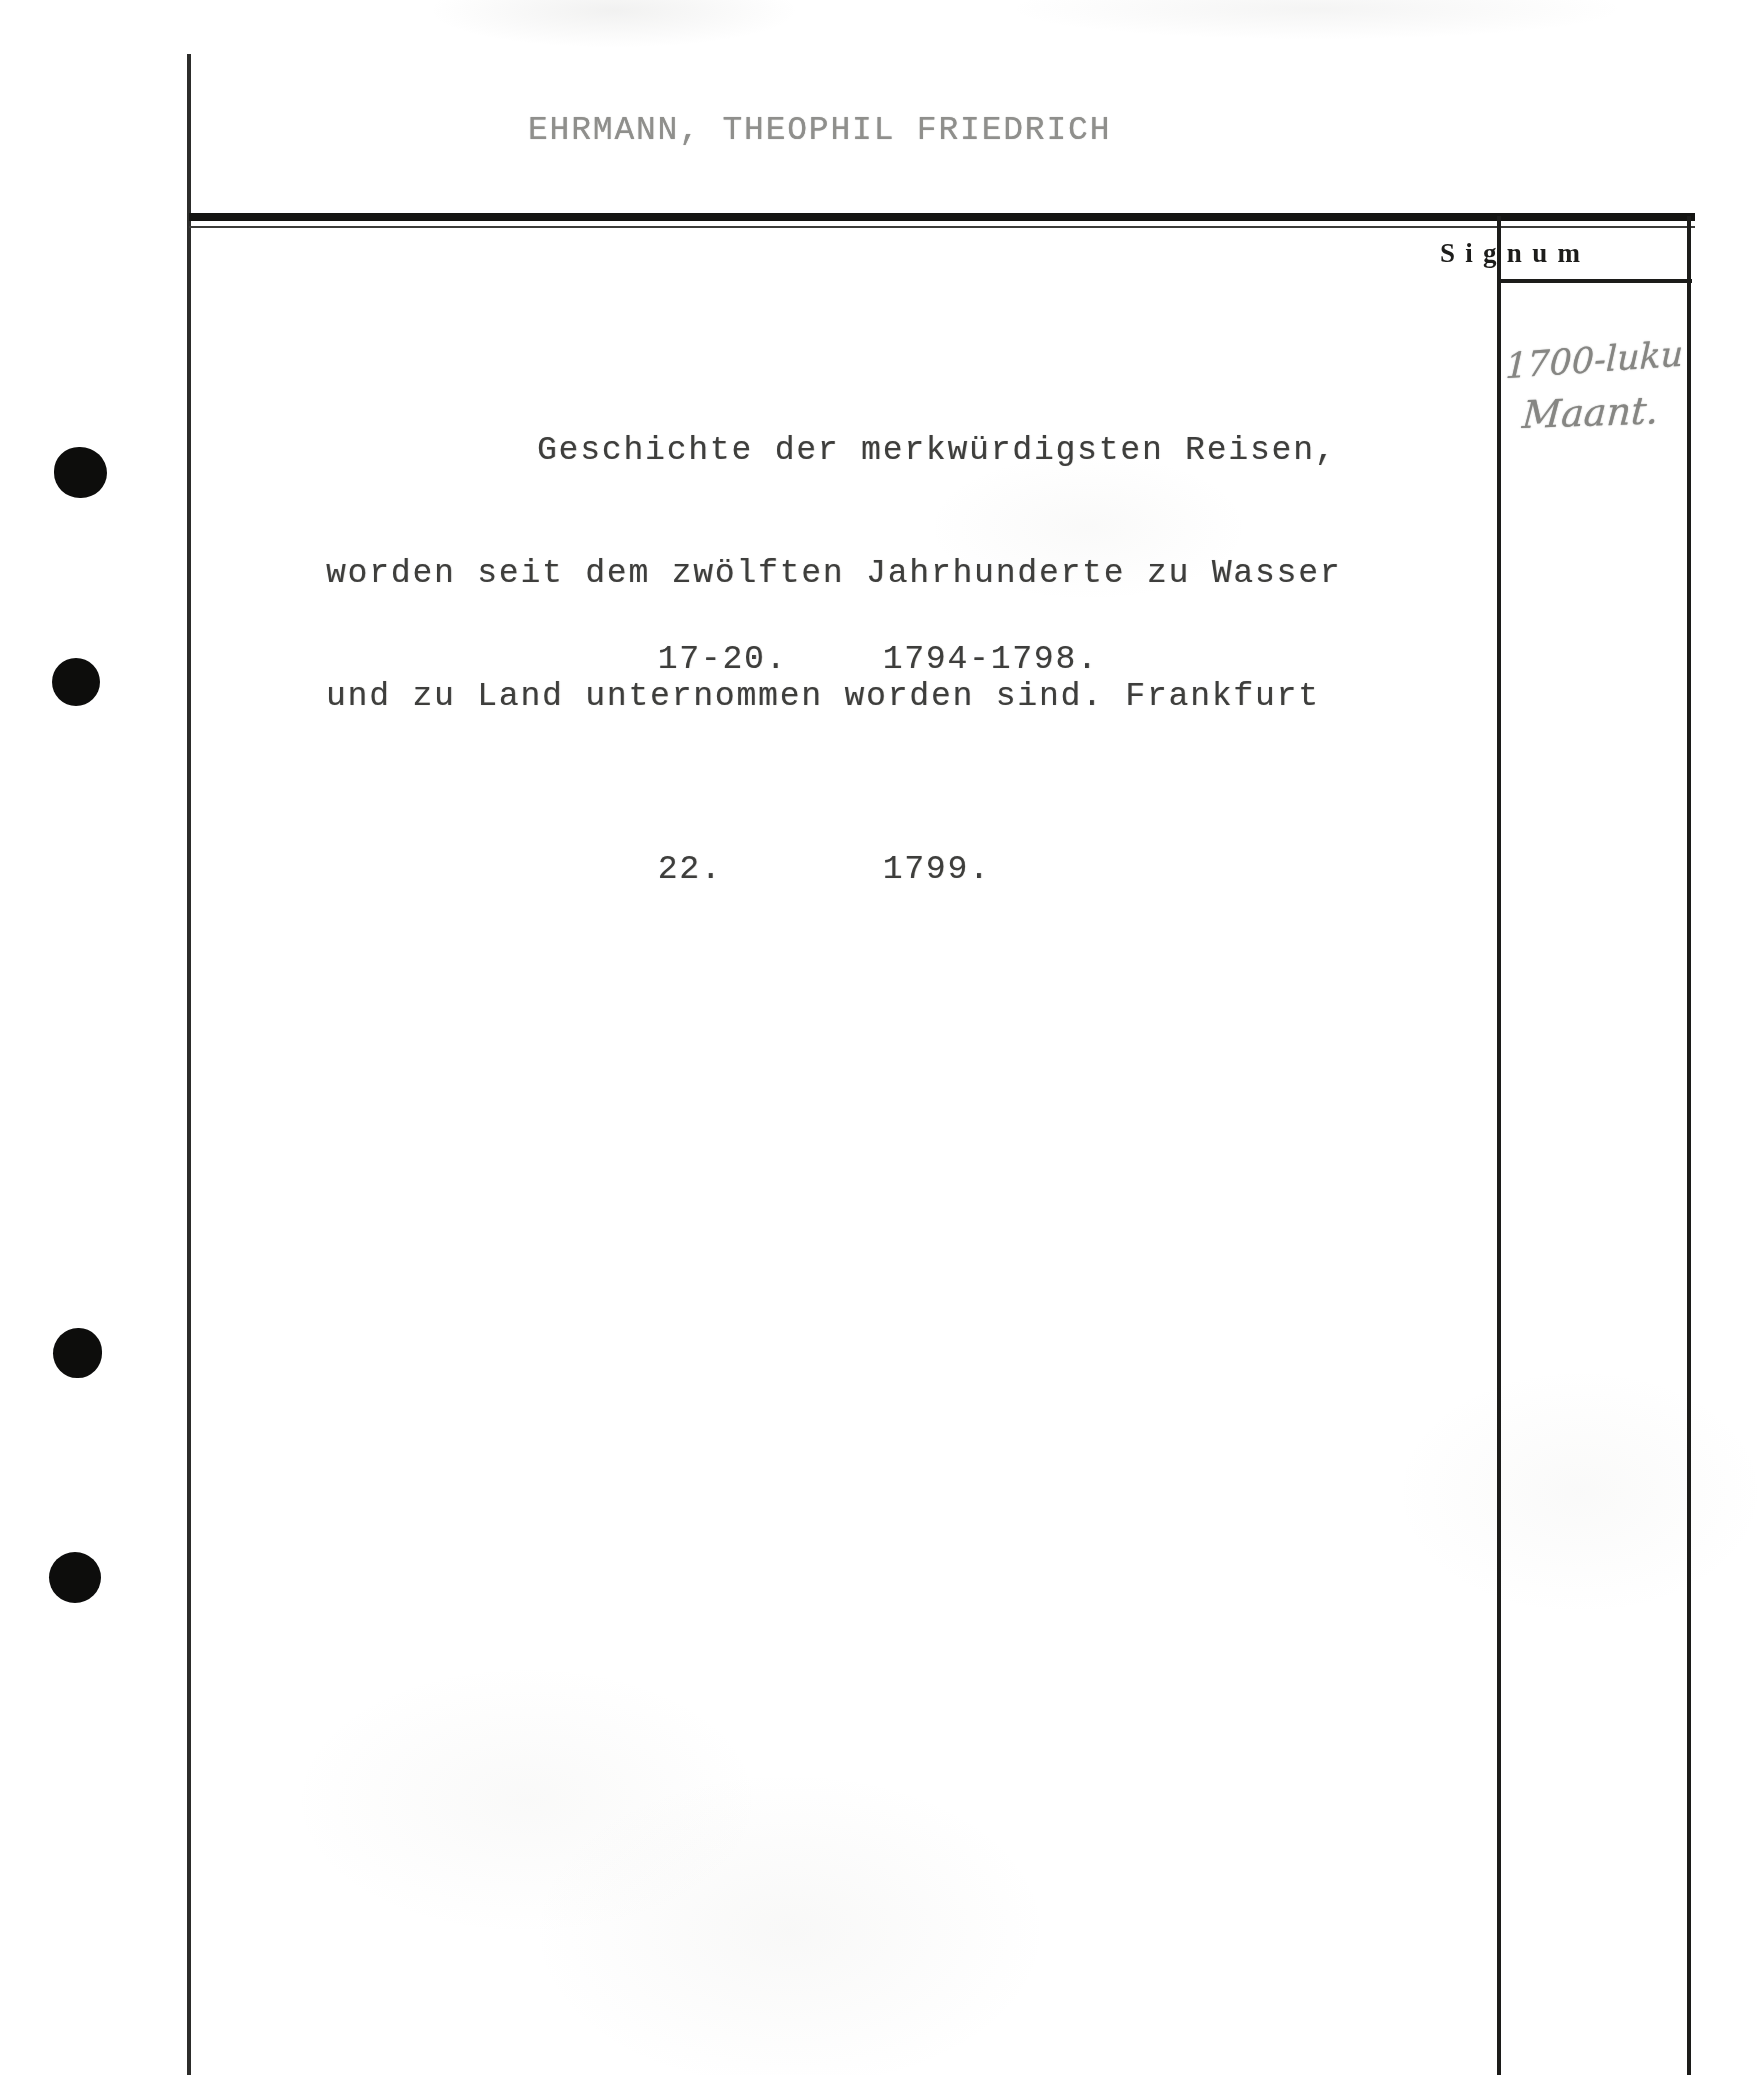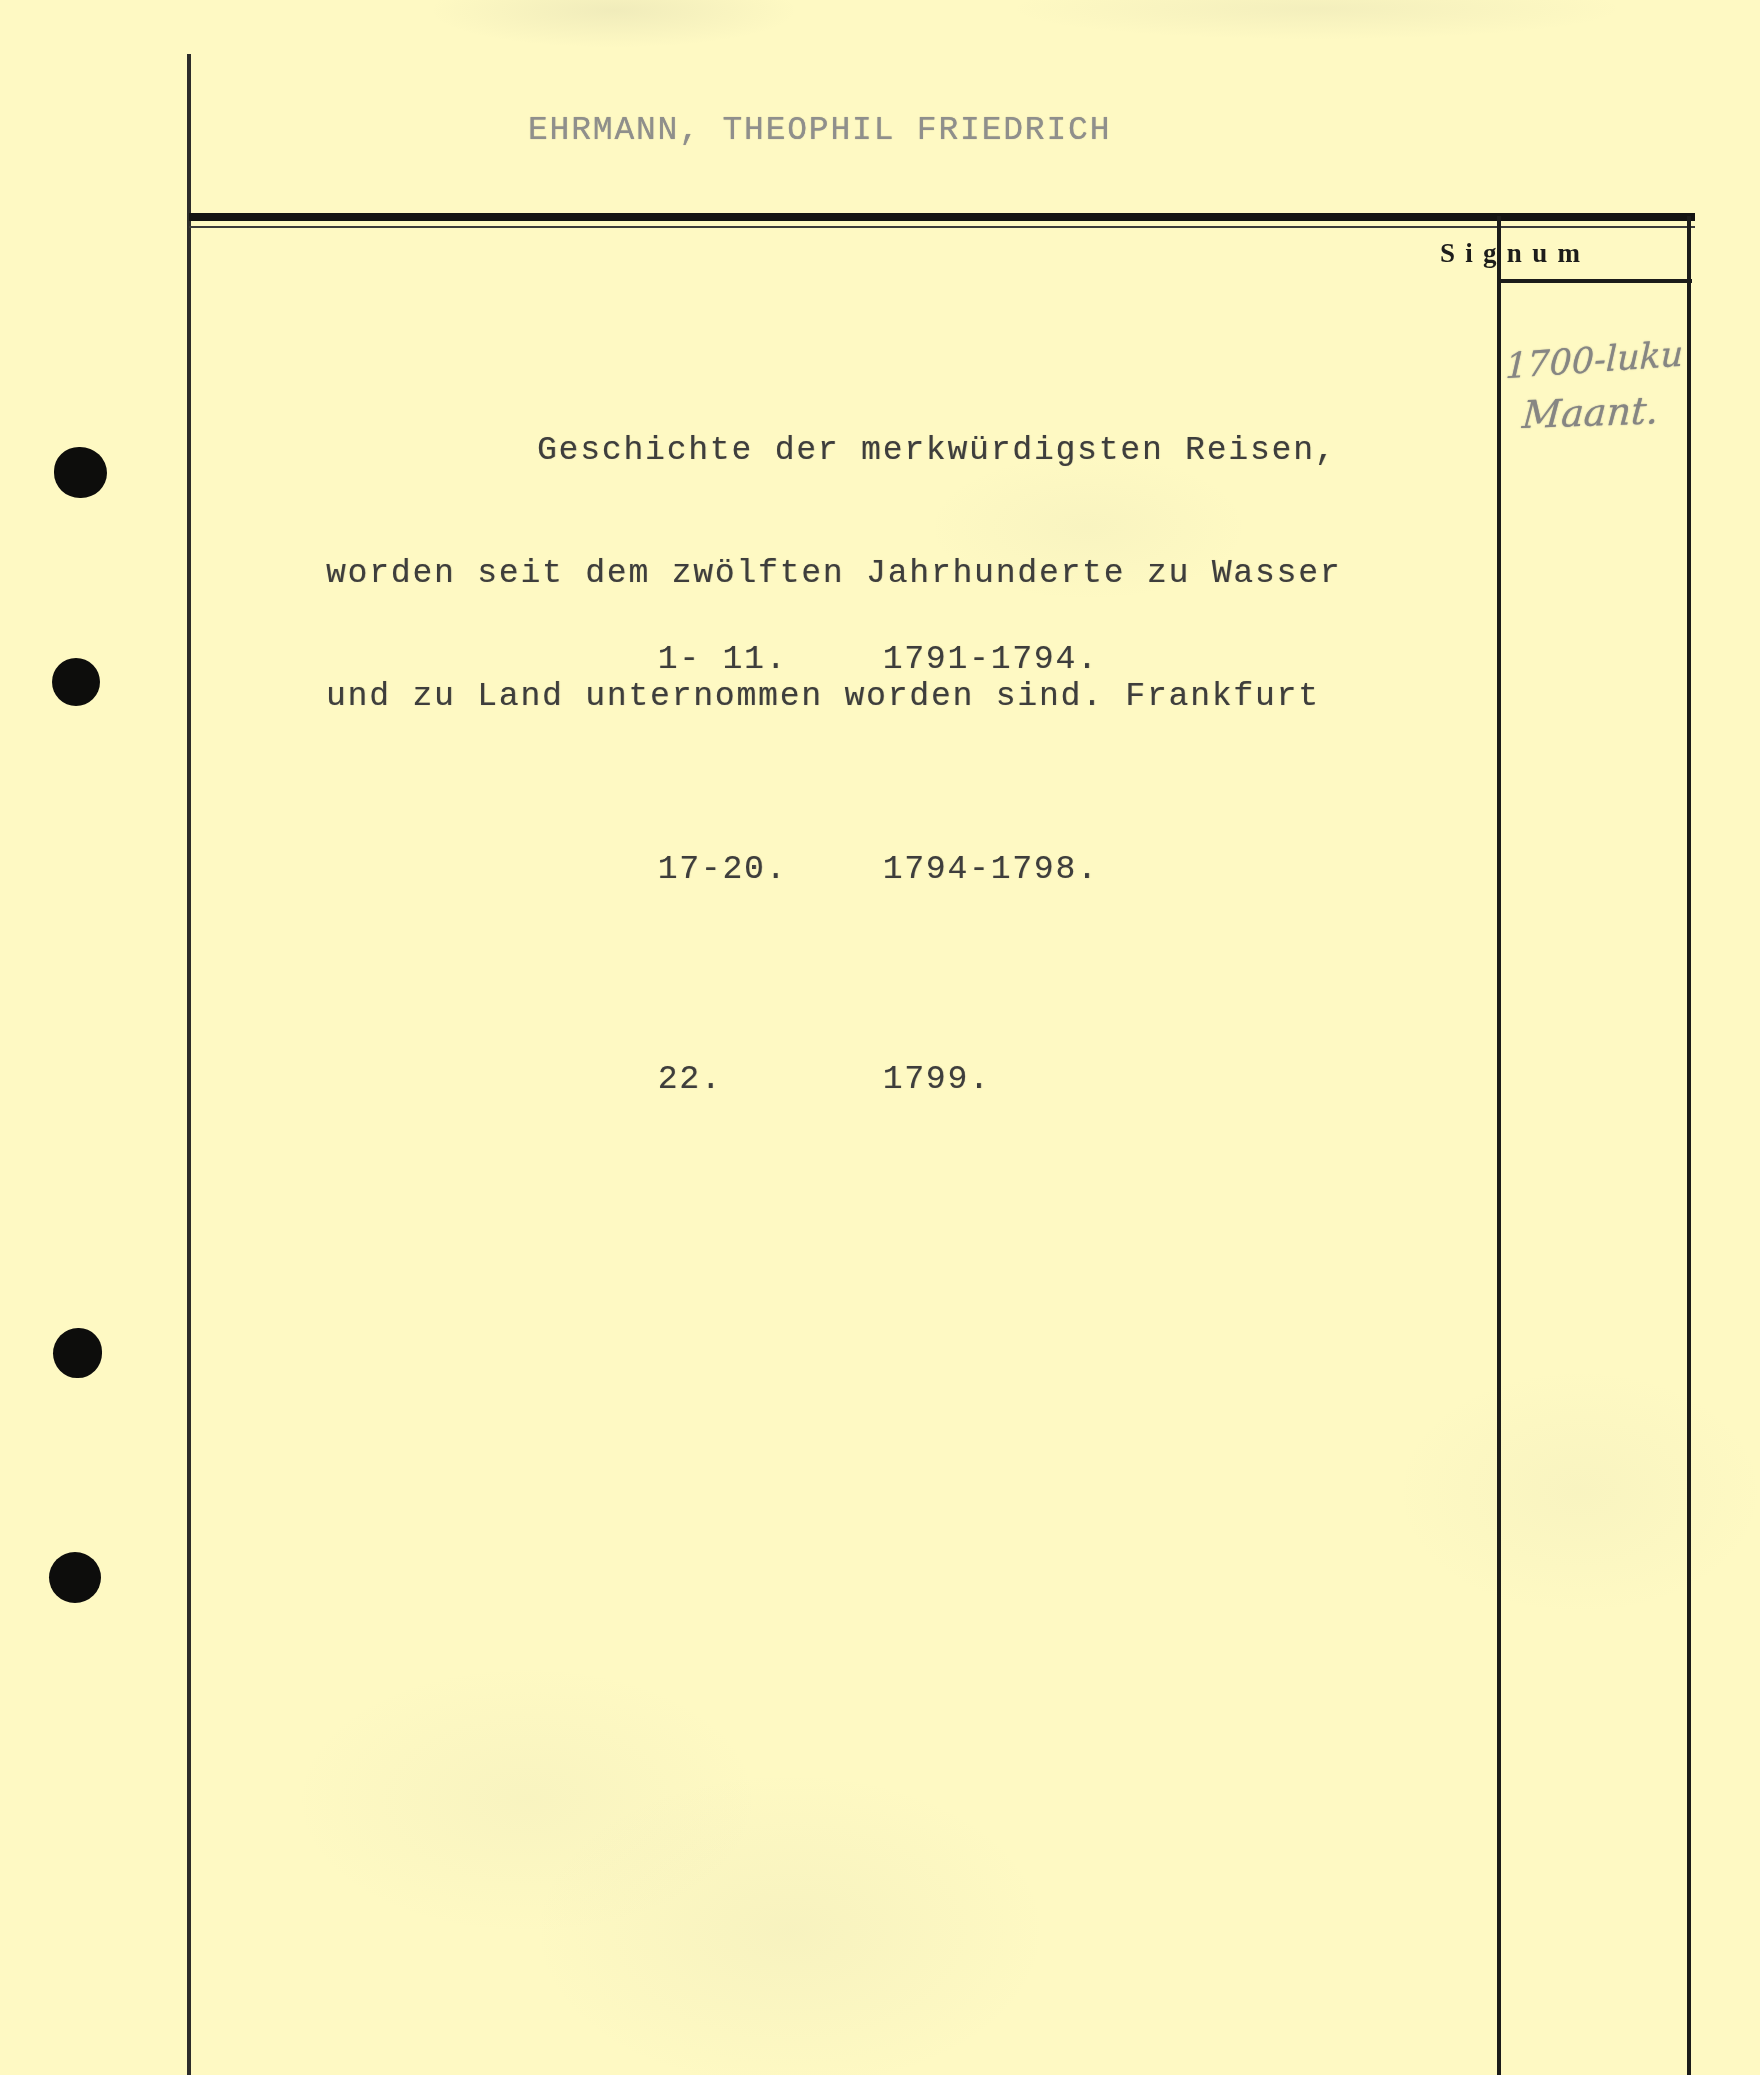--- a/index.html
+++ b/index.html
@@ -5,21 +5,21 @@
   html, body {
     margin: 0;
     padding: 0;
     background: #e8e8e6;
   }
   .page {
     position: relative;
     width: 1761px;
     height: 2075px;
     margin: 0 auto;
-    background: #fef9c3;
+    background: #ffffff;
     overflow: hidden;
     font-family: "Liberation Mono", "DejaVu Sans Mono", monospace;
   }
   
   .page::before {
     content: "";
     position: absolute;
     inset: 0;
     background:
       radial-gradient(ellipse 263px 53px at 614px 10.5px, rgba(120,120,115,0.10), rgba(0,0,0,0) 70%),
@@ -175,23 +175,20 @@
   <div class="hw hw-subject">Maant.</div>
 
   <div class="entry-paragraph">
     <div class="entry-line indented">Geschichte der merkwürdigsten Reisen,</div>
     <div class="entry-line">worden seit dem zwölften Jahrhunderte zu Wasser</div>
     <div class="entry-line">und zu Land unternommen worden sind. Frankfurt</div>
   </div>
 
   <div class="volume-list">
     <div class="volume-row">
-      <span class="volume-numbers">1- 11.</span><span class="volume-years">1791-1794.</span>
-    </div>
-    <div class="volume-row">
       <span class="volume-numbers">17-20.</span><span class="volume-years">1794-1798.</span>
     </div>
     <div class="volume-row">
       <span class="volume-numbers">22.</span><span class="volume-years">1799.</span>
     </div>
   </div>
 
   <div class="hole hole-1"></div>
   <div class="hole hole-2"></div>
   <div class="hole hole-3"></div>

